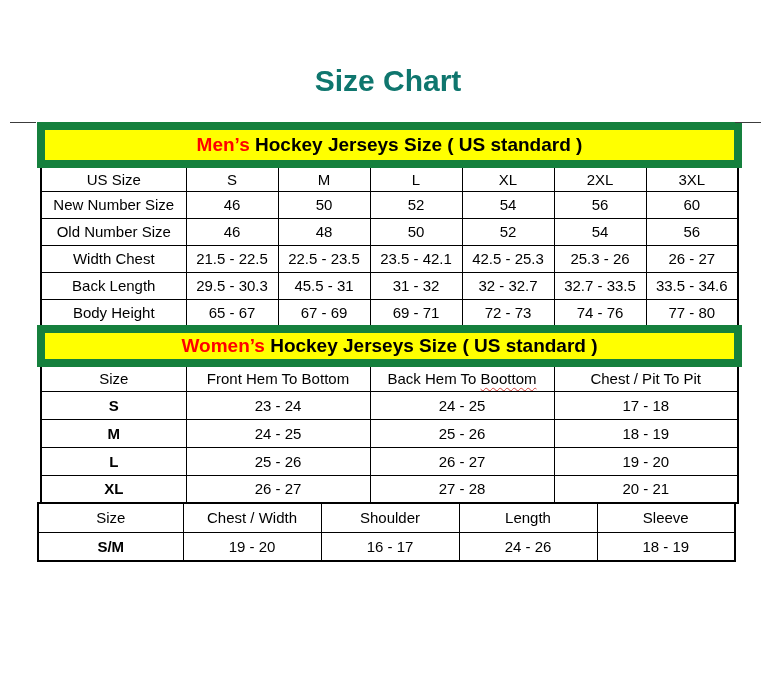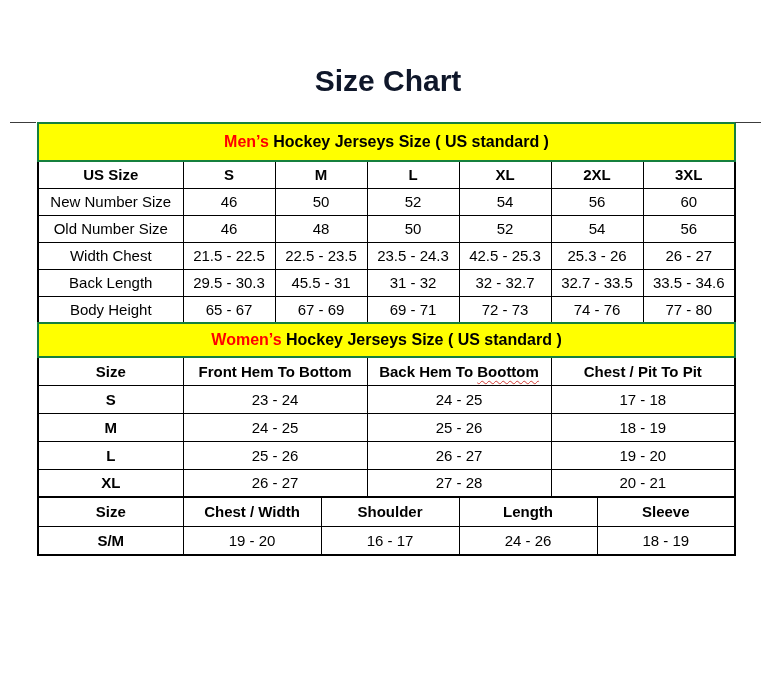--- a/index.html
+++ b/index.html
@@ -16,21 +16,21 @@
     overflow: hidden;
     background: #ffffff;
   }
   .page-title {
     position: absolute;
     top: 64px; left: 0;
     width: 776px;
     text-align: center;
     font-size: 30px;
     font-weight: 700;
-    color: #0f172a;
+    color: #0f766e;
   }
   .tables-wrap {
     position: absolute;
     left: 37px; top: 122px;
     width: 697px;
   }
   
   .tick-tl { position: absolute; left: -27px; top: 0; width: 26px; height: 1px; background: #3c3c3c; }
   .tick-tr { position: absolute; right: -27px; top: 0; width: 26px; height: 1px; background: #3c3c3c; }
 
@@ -46,33 +46,33 @@
     border: 1px solid #000;
     text-align: center;
     vertical-align: middle;
     padding: 0 2px;
     font-size: 15px;
     height: 28px;
     position: relative;
     white-space: nowrap;
     overflow: hidden;
   }
-  .size-table th { font-weight: 700; }
+  .size-table th { font-weight: 400; }
   .size-table td.row-label-plain { font-weight: 400; }
   .size-table th.row-label-bold { font-weight: 700; }
 
   .tbl-mens th, .tbl-mens td { height: 27px; }
   .tbl-youth th, .tbl-youth td { height: 29px; }
 
   tr.section-row td {
     background: #FFFF00;
     font-weight: 700;
-    font-size: 16px;
+    font-size: 19px;
     height: 38px;
-    border: 2px solid #15803d;
+    border: 8px solid #15803d;
   }
   .tbl-womens tr.section-row td { height: 34px; }
   .tbl-youth tr.section-row td { height: 32px; }
 
   .hl-red { color: #FF0000; }
 
   .misspelled {
     text-decoration: underline;
     text-decoration-style: wavy;
     text-decoration-color: #D03A34;
@@ -145,21 +145,21 @@
           <td>48</td>
           <td>50</td>
           <td>52</td>
           <td>54</td>
           <td>56</td>
         </tr>
         <tr>
           <td class="row-label-plain">Width Chest</td>
           <td>21.5 - 22.5</td>
           <td>22.5 - 23.5</td>
-          <td>23.5 - 24.3</td>
+          <td>23.5 - 42.1</td>
           <td>42.5 - 25.3</td>
           <td>25.3 - 26</td>
           <td>26 - 27</td>
         </tr>
         <tr>
           <td class="row-label-plain">Back Length</td>
           <td>29.5 - 30.3</td>
           <td>45.5 - 31</td>
           <td>31 - 32</td>
           <td>32 - 32.7</td>

